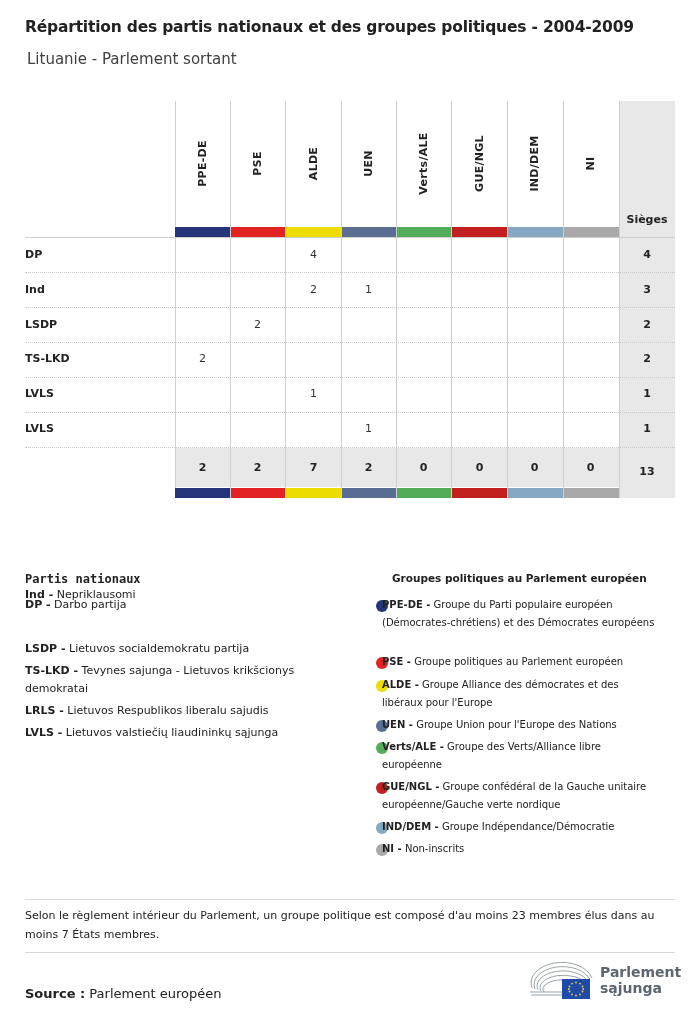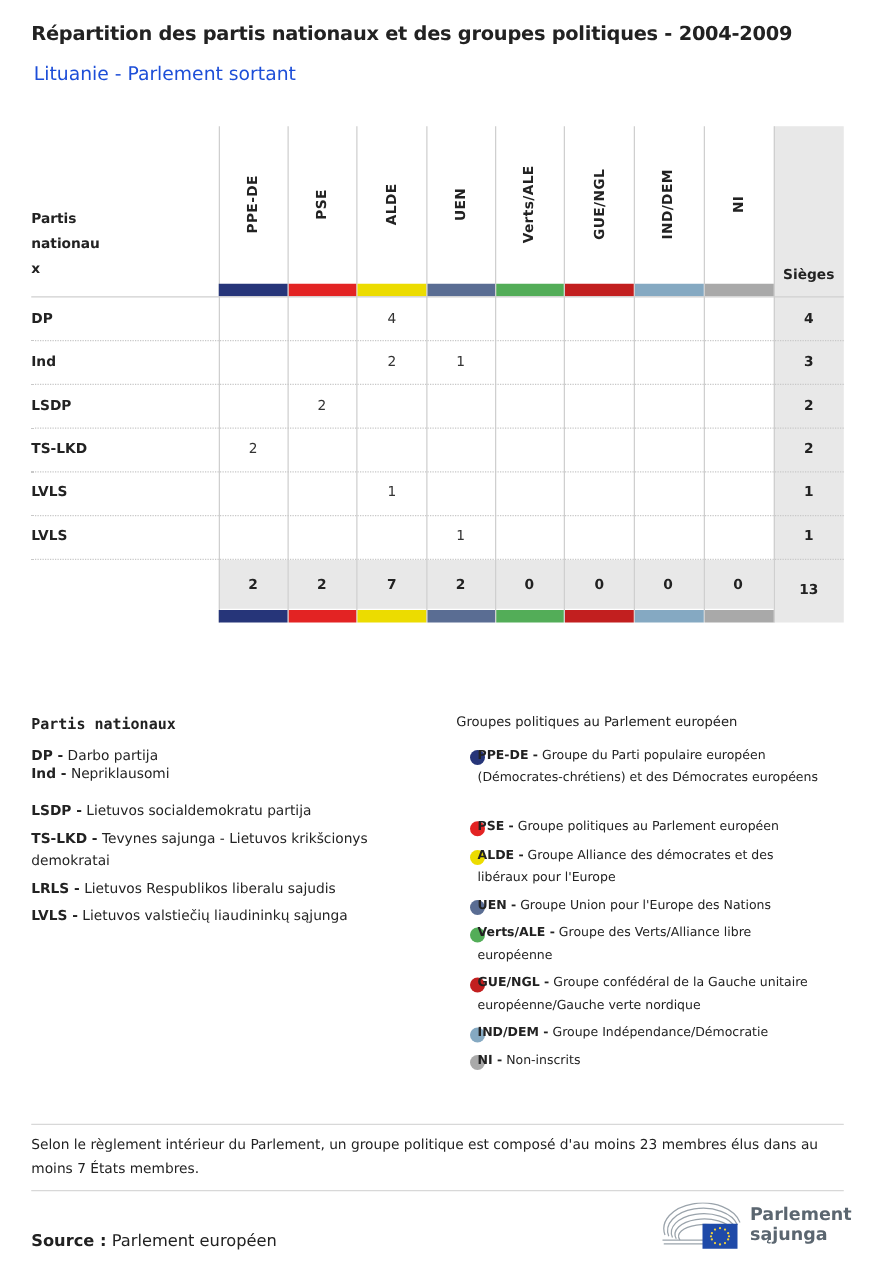--- a/index.html
+++ b/index.html
@@ -1,18 +1,18 @@
 <!DOCTYPE html>
 <html><head>
 <meta charset="utf-8">
 <style>
   html,body{margin:0;padding:0;background:#fff;}
   body{width:700px;height:1020px;position:relative;font-family:"DejaVu Sans","Liberation Sans",sans-serif;color:#222;overflow:hidden;}
   .title{position:absolute;left:25px;top:18px;font-size:15.5px;font-weight:bold;letter-spacing:-0.2px;color:#222;}
-  .subtitle{position:absolute;left:27px;top:50px;font-size:15px;color:#1d4ed8;}
+  .subtitle{position:absolute;left:27px;top:50px;font-size:15px;color:#404040;}
 
   
   .tbl{position:absolute;left:0;top:0;width:700px;height:520px;}
   .vline{position:absolute;width:1px;background:#cfcfcf;top:101px;height:397px;}
   .gray-col{position:absolute;left:619px;top:101px;width:56px;height:397px;background:#e8e8e8;}
   .gray-row{position:absolute;left:175px;top:448px;width:444px;height:39px;background:#e8e8e8;}
   .colhead{position:absolute;top:101px;height:125px;width:55px;display:flex;align-items:center;justify-content:center;}
   .colhead span{transform:rotate(-90deg);white-space:nowrap;font-size:11px;font-weight:bold;letter-spacing:0.3px;color:#222;display:block;}
   .colorbar{position:absolute;height:10px;}
   .rowlabel-head{position:absolute;left:25px;top:165px;font-size:11px;font-weight:bold;line-height:20px;width:60px;color:#222;}
@@ -21,21 +21,21 @@
   .hline-dot{position:absolute;left:25px;width:650px;height:0;border-top:1px dotted #c8c8c8;}
   .rowlabel{position:absolute;left:25px;font-size:11px;font-weight:bold;color:#222;}
   .cell{position:absolute;width:55px;text-align:center;font-size:11px;color:#333;}
   .total{position:absolute;left:619px;width:56px;text-align:center;font-size:11px;font-weight:bold;color:#222;}
   .footcell{position:absolute;top:461px;width:55px;text-align:center;font-size:11px;font-weight:bold;color:#222;}
 
   
   .legL-title{position:absolute;left:25px;top:572px;font-family:"DejaVu Sans Mono","Liberation Mono",monospace;font-size:12px;font-weight:bold;color:#222;}
   .legL-item{position:absolute;left:25px;width:310px;font-size:11px;line-height:18px;color:#222;}
   .legL-item b{font-weight:bold;}
-  .legR-title{position:absolute;left:365px;top:572px;font-size:10.5px;font-weight:normal;color:#222;}
+  .legR-title{position:absolute;left:392px;top:572px;font-size:10.5px;font-weight:bold;color:#222;}
   .legR-item{position:absolute;left:382px;width:280px;font-size:10px;line-height:18px;color:#222;}
   .dot{position:absolute;left:376px;width:12px;height:12px;border-radius:50%;}
 
   .sep{position:absolute;left:25px;width:650px;height:1px;background:#d8d8d8;}
   .note{position:absolute;left:25px;top:906px;width:650px;font-size:11px;line-height:19px;color:#222;}
   .source{position:absolute;left:25px;top:986px;font-size:13px;color:#222;}
   .source b{font-weight:bold;}
   .logo{position:absolute;left:528px;top:962px;width:150px;height:40px;}
   .logo-text{position:absolute;left:72px;top:2px;font-size:14px;font-weight:bold;line-height:16px;color:#5b6670;}
 </style>
@@ -52,25 +52,20 @@
   <div class="vline" style="left:175px"></div>
   <div class="vline" style="left:230px"></div>
   <div class="vline" style="left:285px"></div>
   <div class="vline" style="left:341px"></div>
   <div class="vline" style="left:396px"></div>
   <div class="vline" style="left:451px"></div>
   <div class="vline" style="left:507px"></div>
   <div class="vline" style="left:563px"></div>
   <div class="vline" style="left:619px"></div>
 
-  <div class="rowlabel-head">
-    <div>Partis</div>
-    <div>nationau</div>
-    <div>x</div>
-  </div>
 
   <div class="colhead" style="left:175px">
       <span>PPE-DE</span>
     </div>
   <div class="colhead" style="left:230px">
       <span>PSE</span>
     </div>
   <div class="colhead" style="left:286px">
       <span>ALDE</span>
     </div>
@@ -148,21 +143,21 @@
   <div class="colorbar" style="left:286px;top:488px;width:55px;background:#ecdc00"></div>
   <div class="colorbar" style="left:342px;top:488px;width:54px;background:#5a6d93"></div>
   <div class="colorbar" style="left:397px;top:488px;width:54px;background:#53ad58"></div>
   <div class="colorbar" style="left:452px;top:488px;width:55px;background:#c21f1f"></div>
   <div class="colorbar" style="left:508px;top:488px;width:55px;background:#85a9c2"></div>
   <div class="colorbar" style="left:564px;top:488px;width:55px;background:#a9a9a9"></div>
 </div>
 
 <div class="legL-title">Partis nationaux</div>
 <div class="legL-item" style="top:596px"><b>DP -</b> <span>Darbo partija</span></div>
-<div class="legL-item" style="top:610px"><b>Ind -</b> <span>Nepriklausomi</span></div>
+<div class="legL-item" style="top:586px"><b>Ind -</b> <span>Nepriklausomi</span></div>
 <div class="legL-item" style="top:640px"><b>LSDP -</b> <span>Lietuvos socialdemokratu partija</span></div>
 <div class="legL-item" style="top:662px;width:280px"><b>TS-LKD -</b> <span>Tevynes sajunga - Lietuvos krikšcionys demokratai</span></div>
 <div class="legL-item" style="top:702px"><b>LRLS -</b> <span>Lietuvos Respublikos liberalu sajudis</span></div>
 <div class="legL-item" style="top:724px"><b>LVLS -</b> <span>Lietuvos valstiečių liaudininkų sąjunga</span></div>
 
 <div class="legR-title">Groupes politiques au Parlement européen</div>
 
 <div class="dot" style="top:600px;background:#263579"></div>
 <div class="legR-item" style="top:596px"><b>PPE-DE -</b> <span>Groupe du Parti populaire européen (Démocrates-chrétiens) et des Démocrates européens</span></div>
 

